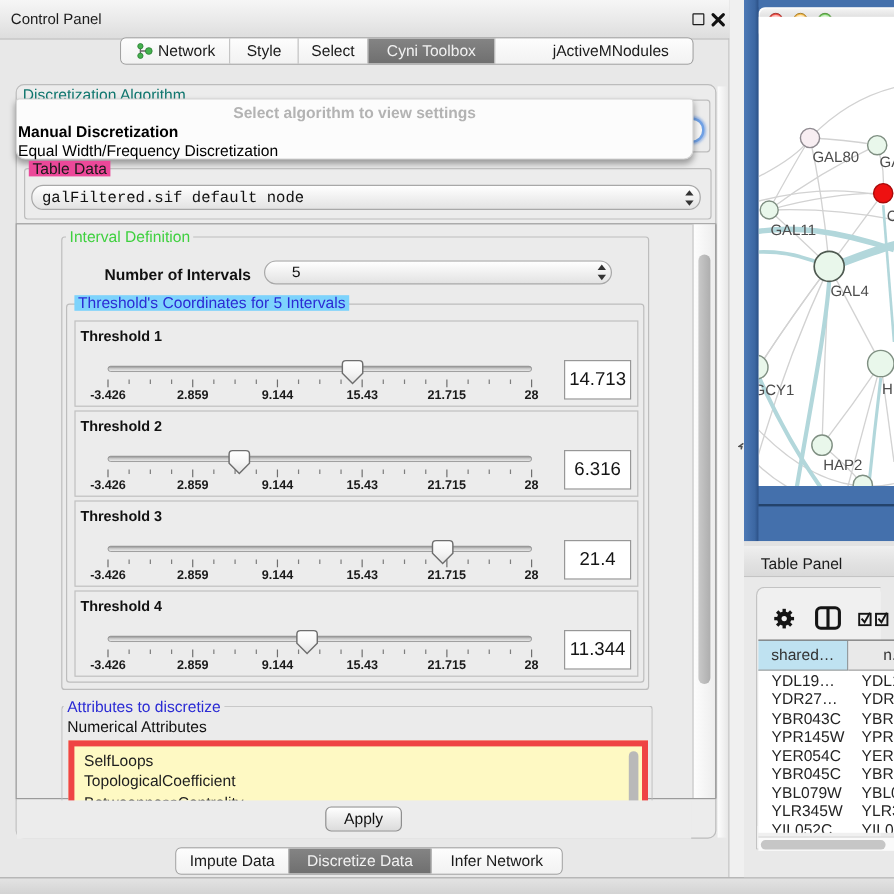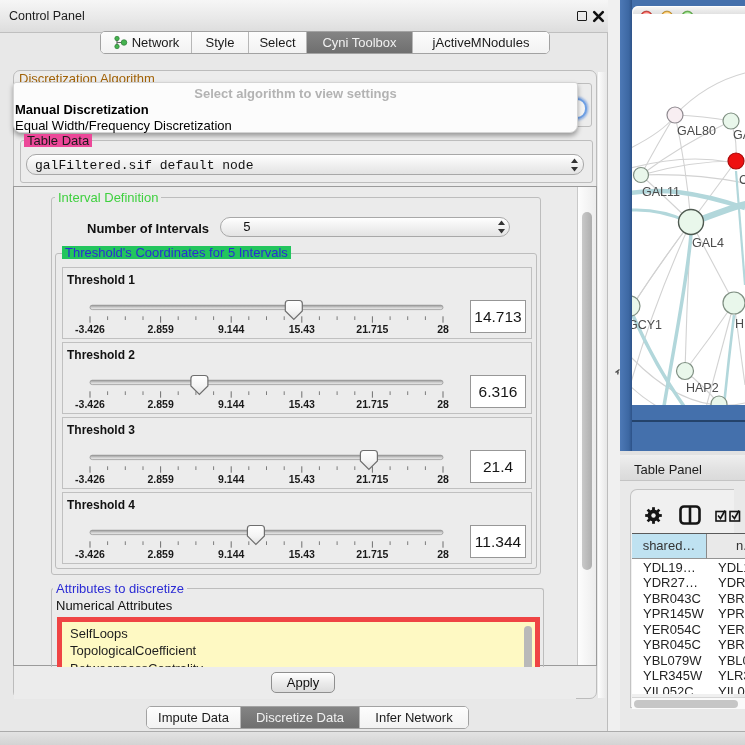--- a/index.html
+++ b/index.html
@@ -47,30 +47,30 @@
     <svg width="15" height="15" viewBox="0 0 15 15" style="margin-right:4px;">
       <path d="M4 3.5 V11.5 M4 7.5 H10" stroke="#666" stroke-width="1.2" fill="none"></path>
       <circle cx="4" cy="3.5" r="2.2" fill="#44b24e" stroke="#2c7d35" stroke-width="0.7"></circle>
       <circle cx="4" cy="11.5" r="2.2" fill="#44b24e" stroke="#2c7d35" stroke-width="0.7"></circle>
       <circle cx="11" cy="7.5" r="2.8" fill="#44b24e" stroke="#2c7d35" stroke-width="0.7"></circle>
     </svg>
     Network</div>
   <div style="width:56px;">Style</div>
   <div style="width:57px;">Select</div>
   <div class="sel" style="width:105px;">Cyni Toolbox</div>
-  <div style="width:136px;">jActiveMNodules</div>
+  <div style="width:136px;padding-left:28px;">jActiveMNodules</div>
 </div>
 
 <div class="abs" style="left:13px;top:70px;width:584px;height:629px;background:#ececec;
      border:1px solid #bcbcbc;border-radius:7px;box-sizing:border-box;"></div>
 <div class="abs" style="left:598px;top:72px;width:8px;height:626px;
      background:linear-gradient(90deg,#fdfdfd,#e9e9e9);"></div>
 
 <div class="gbox" style="left:13px;top:83px;width:577px;height:42px;"></div>
-<div class="grouptitle" style="left:16px;top:72px;color:#a16207;background:transparent;">Discretization Algorithm</div>
+<div class="grouptitle" style="left:16px;top:72px;color:#0f766e;background:transparent;">Discretization Algorithm</div>
 
 <div class="abs" style="left:550px;top:98px;width:33px;height:17px;border-radius:0 10px 10px 0;
      background:#f5f5f5;border:2.5px solid #6fa0e4;box-shadow:0 0 2px 1.5px rgba(96,146,222,0.55);"></div>
 
 <div class="abs" style="left:13px;top:82px;width:565px;height:51px;
      background:#fcfcfc;border:1px solid #d4d4d4;border-radius:3px 3px 8px 8px;
      box-shadow:0 3px 5px rgba(0,0,0,0.35);box-sizing:border-box;">
   <div style="position:absolute;left:0;top:3px;width:100%;text-align:center;font-size:13px;font-weight:bold;color:#b3b3b3;">Select algorithm to view settings</div>
   <div style="position:absolute;left:1px;top:19px;font-size:13px;font-weight:bold;color:#000;">Manual Discretization</div>
   <div style="position:absolute;left:1px;top:35px;font-size:13px;color:#000;">Equal Width/Frequency Discretization</div>
@@ -99,21 +99,21 @@
 <div class="abs" style="left:87px;top:221px;font-size:13px;font-weight:bold;color:#111;">Number of Intervals</div>
 <div class="combo" style="left:220px;top:217px;width:288px;height:18px;">
   <span class="ctext" style="left:22px;">5</span>
   <svg class="abs" style="right:3px;top:2px;" width="9" height="14" viewBox="0 0 9 14">
     <path d="M4.5 0.5 L8 5 H1 Z" fill="#333"></path>
       <path d="M4.5 13.5 L1 9 H8 Z" fill="#333"></path>
   </svg>
 </div>
 
 <div class="gbox" style="left:55px;top:253px;width:480px;height:314px;"></div>
-<div class="grouptitle" style="left:62px;top:246px;color:#2b2bd4;background:#22c55e;">Threshold's Coordinates for 5 Intervals</div>
+<div class="grouptitle" style="left:62px;top:246px;color:#2b2bd4;background:#7dd3fc;">Threshold's Coordinates for 5 Intervals</div>
 
 <div class="trow" style="top:267px;">
   <div class="tl">Threshold 1</div>
   <svg width="468" height="70" style="position:absolute;left:0;top:0;">
     <defs>
         <linearGradient id="gr1" x1="0" y1="0" x2="0" y2="1">
       <stop offset="0" stop-color="#888888"></stop>
           <stop offset="0.4" stop-color="#c6c6c6"></stop>
           <stop offset="1" stop-color="#efefef"></stop>
     </linearGradient>

